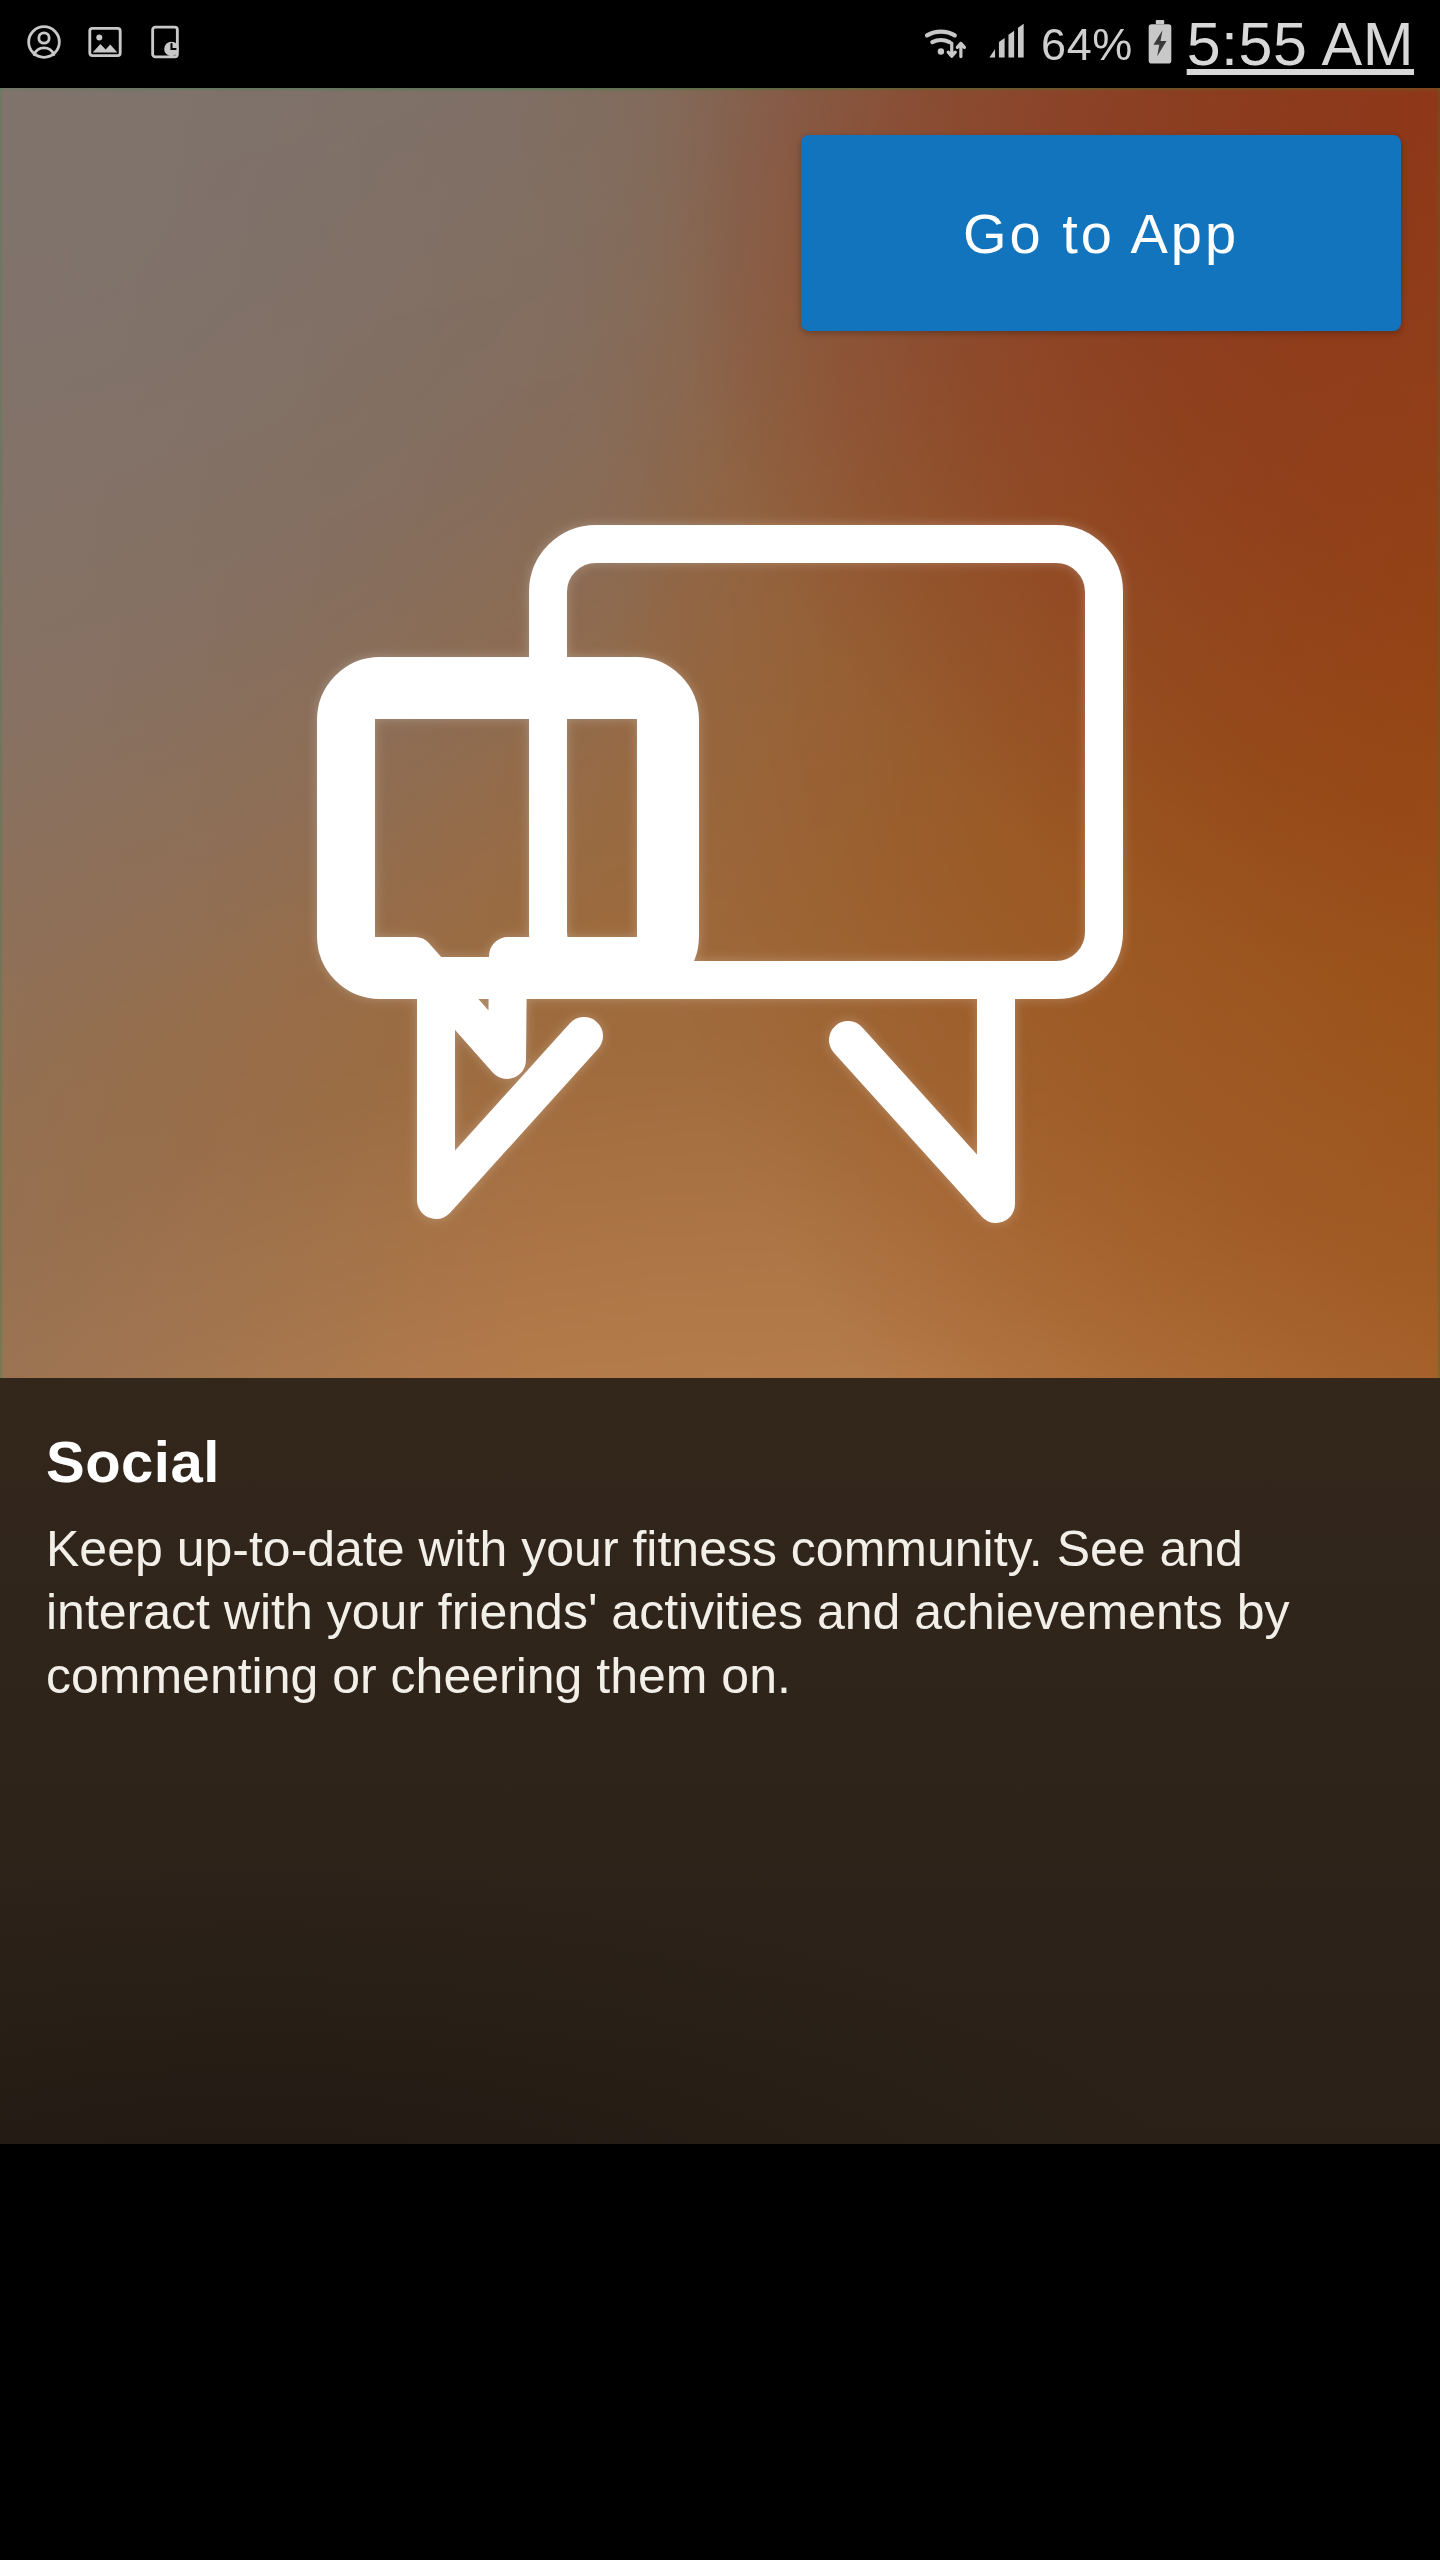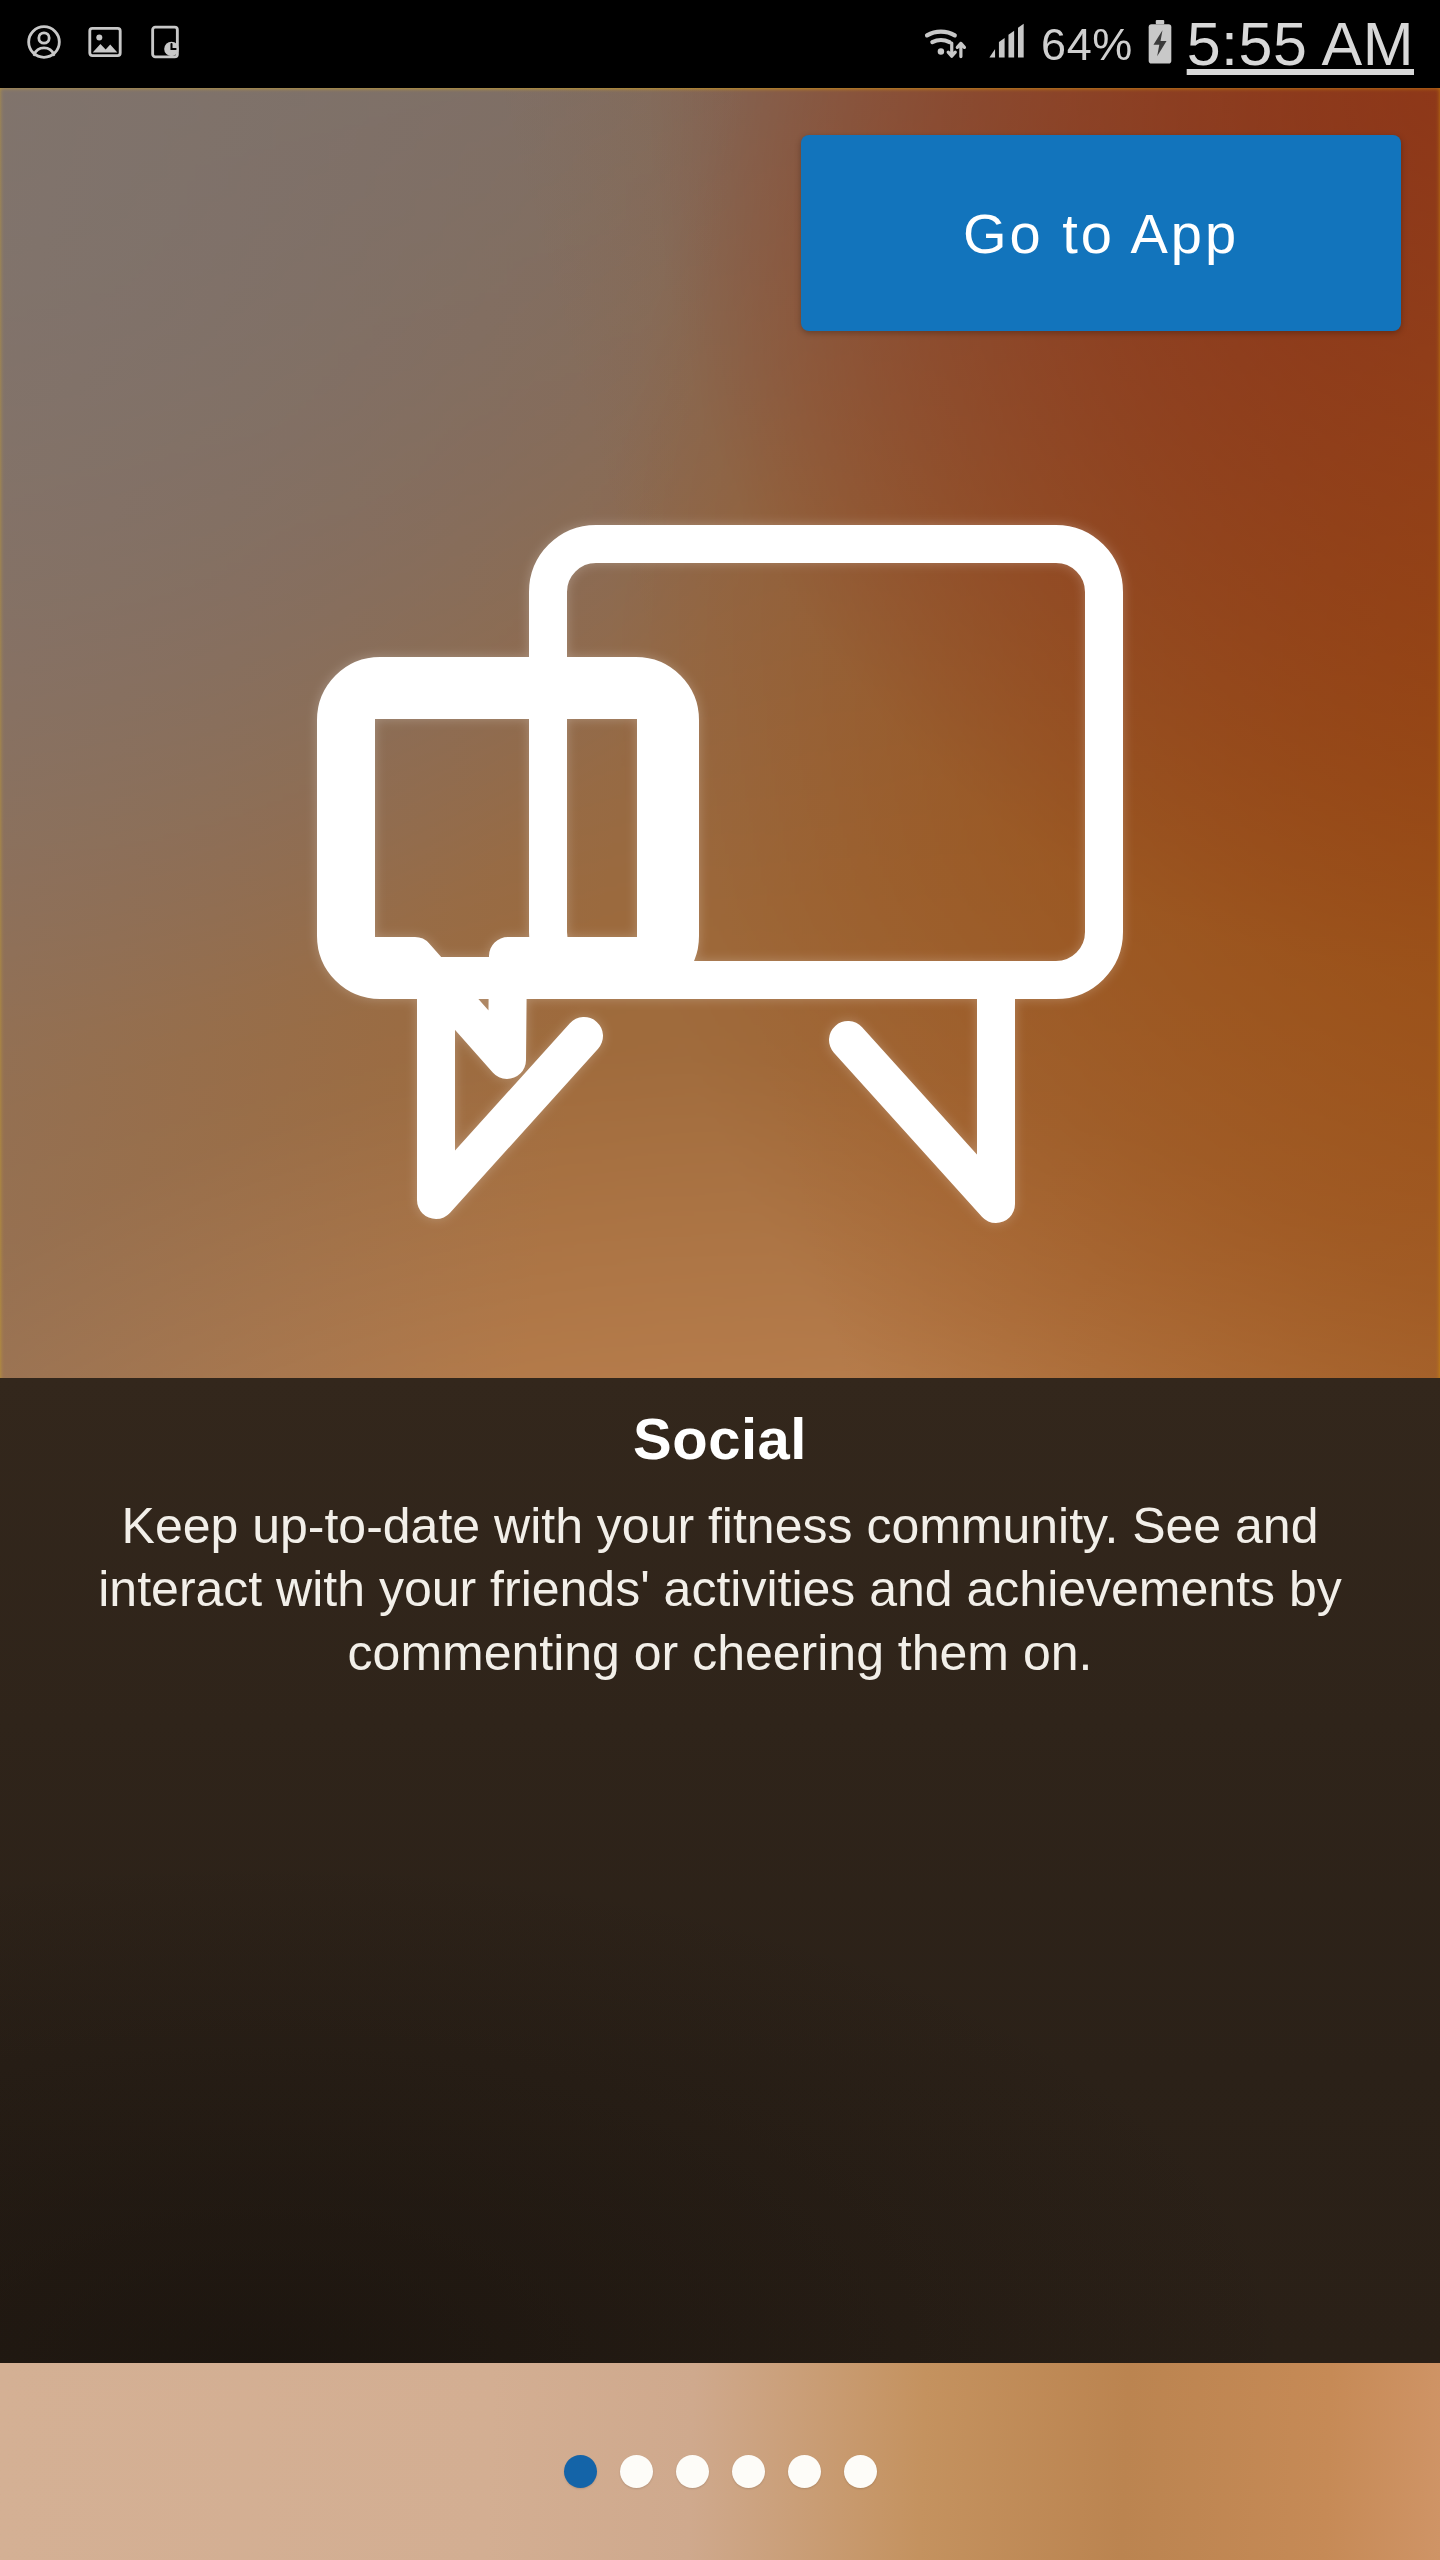--- a/index.html
+++ b/index.html
@@ -2,21 +2,21 @@
 <html><head>
 <meta charset="utf-8">
 <style>
   * { margin:0; padding:0; box-sizing:border-box; }
   html,body{ background:#000; }
   body{
     width:1440px; height:2560px;
     font-family:"Liberation Sans", sans-serif;
     overflow:hidden; position:relative;
   }
-  #screen{ position:relative; width:1440px; height:2560px; overflow:hidden; background:#eab308; }
+  #screen{ position:relative; width:1440px; height:2144px; overflow:hidden; background:#15803d; }
 
   
   #status-bar{
     position:absolute; left:0; top:0; width:1440px; height:88px;
     background:#000; display:flex; align-items:center;
     padding:0 26px 0 24px;
   }
   .sb-left{ display:flex; align-items:center; gap:22px; }
   .sb-right{ margin-left:auto; display:flex; align-items:center; gap:12px; }
   .sb-icon{ display:block; }
@@ -65,22 +65,21 @@
   }
   #feature-icon svg{ width:100%; height:100%; display:block;
     filter: drop-shadow(0 0 6px rgba(255,255,255,0.25)); }
 
   
   #info-panel{
     position:absolute; left:0; top:1378px; width:1440px; height:985px;
     background:
       radial-gradient(120% 85% at 18% 100%, rgba(18,13,9,0.55) 0%, rgba(18,13,9,0) 60%),
       linear-gradient(180deg, #33271c 0%, #2f241a 35%, #2b2118 70%, #2a2017 100%);
-    padding:29px 46px 0 46px;
-    text-align:center;
+    padding:52px 46px 0 46px;
   }
   #feature-title{
     color:#ffffff; font-size:58px; font-weight:bold;
     letter-spacing:0.5px; line-height:1.1; margin-bottom:24px;
     font-family:"Liberation Sans", sans-serif;
   }
   #feature-desc{
     color:#f2efe9; font-size:50px; font-weight:normal;
     line-height:1.27; letter-spacing:0px;
     max-width:1355px; margin:4px auto;

